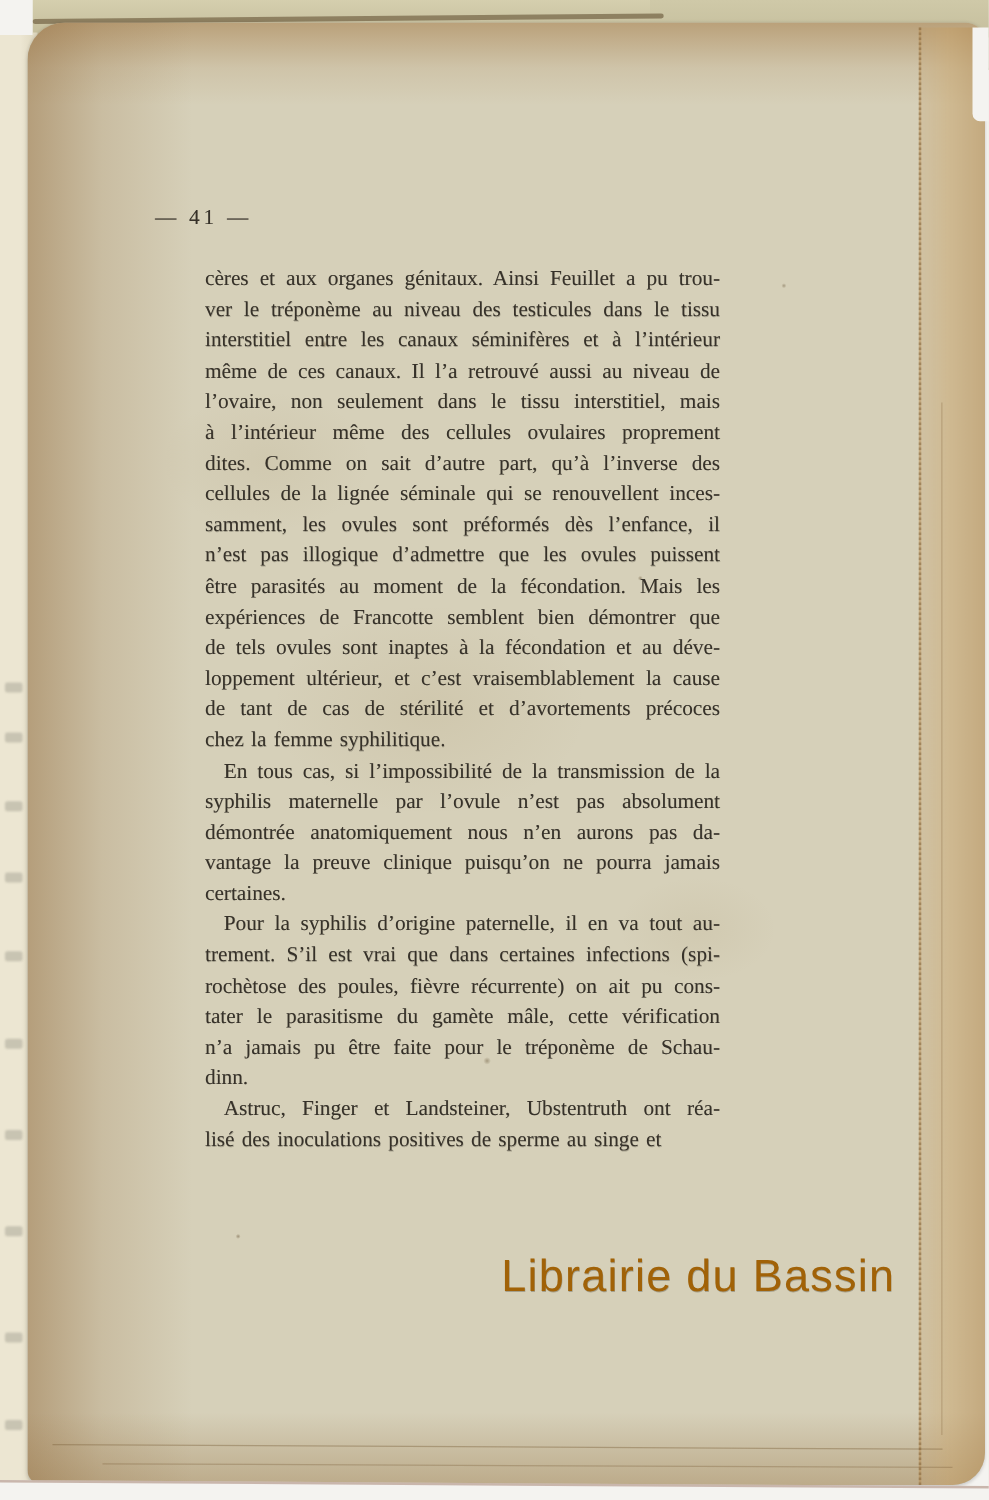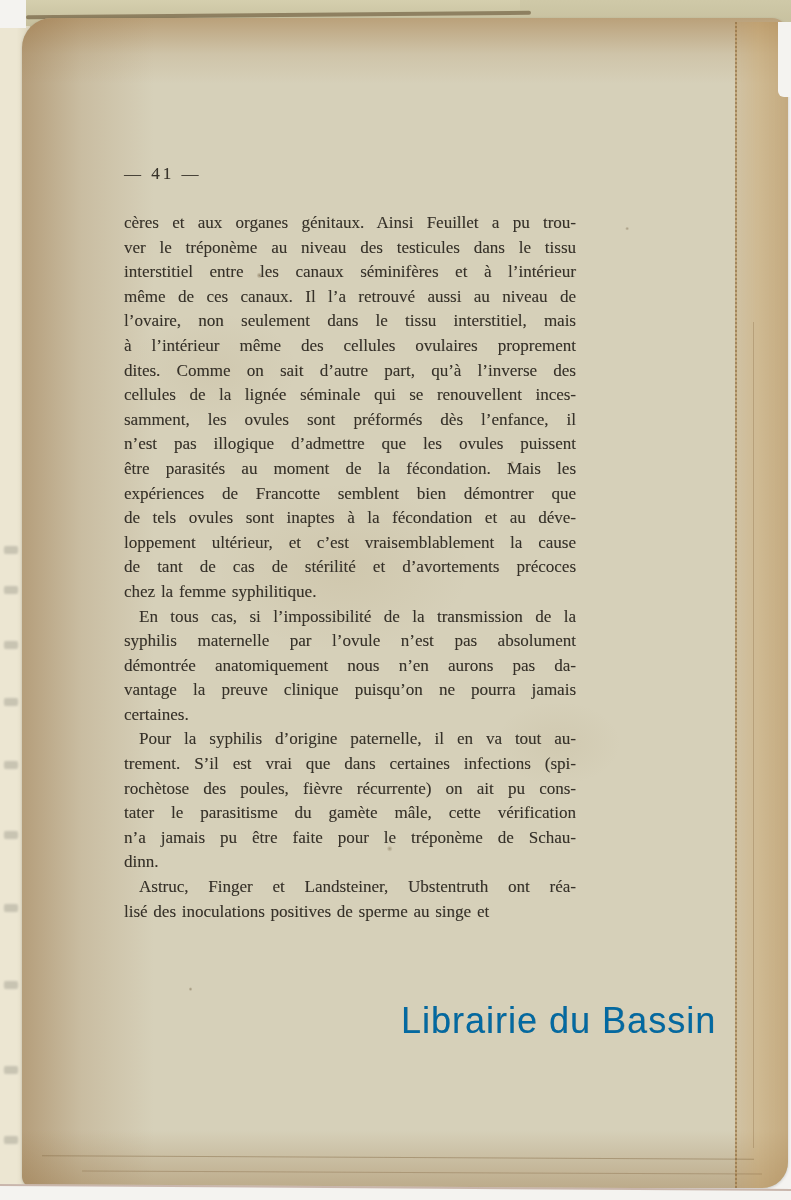--- a/index.html
+++ b/index.html
@@ -62,21 +62,21 @@
 
   
   .text-layer{position:absolute;left:0;top:0;width:791px;height:1200px;
     font-family:"Liberation Serif","DejaVu Serif",serif;color:#363129;
     text-shadow:.3px .3px 0 rgba(54,49,41,.3);}
   .page-number{position:absolute;left:124px;top:164px;width:464px;
     font-size:17px;letter-spacing:3px;}
   .page-body{position:absolute;left:124px;top:211px;width:452px;
     font-size:17px;line-height:24.6px;word-spacing:1.5px;}
   .para{margin:0;}
-  .line{text-align:justify;text-align-last:justify;white-space:nowrap;height:24.6px;}
+  .line{text-align:justify;text-align-last:justify;white-space:nowrap;height:24.6px;margin-left:40px;}
   .line.last{text-align-last:left;}
   .line.indent{padding-left:15px;box-sizing:border-box;}
 
   
   .watermark{position:absolute;left:401px;top:1000px;
     font-family:"Liberation Sans","DejaVu Sans",sans-serif;
     font-size:36px;letter-spacing:1px;font-weight:400;}
 </style>
 </head>
 <body>
@@ -147,16 +147,16 @@
           <div class="line">rochètose des poules, fièvre récurrente) on ait pu cons-</div>
           <div class="line">tater le parasitisme du gamète mâle, cette vérification</div>
           <div class="line">n’a jamais pu être faite pour le tréponème de Schau-</div>
           <div class="line last">dinn.</div>
         </div>
         <div class="para">
           <div class="line indent">Astruc, Finger et Landsteiner, Ubstentruth ont réa-</div>
           <div class="line last">lisé des inoculations positives de sperme au singe et</div>
         </div>
       </div>
-    <div class="watermark" style="color: #0369a1;">Librairie du Bassin</div>
+    <div class="watermark" style="color: #a16207;">Librairie du Bassin</div>
   </div>
 
 </div>
 
 </body></html>

